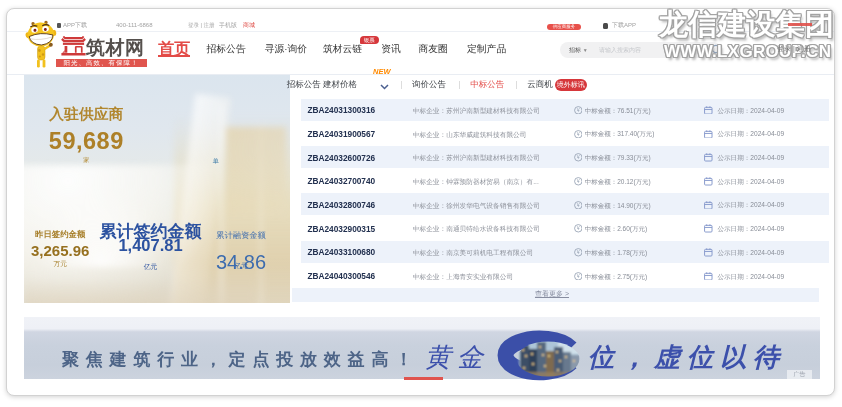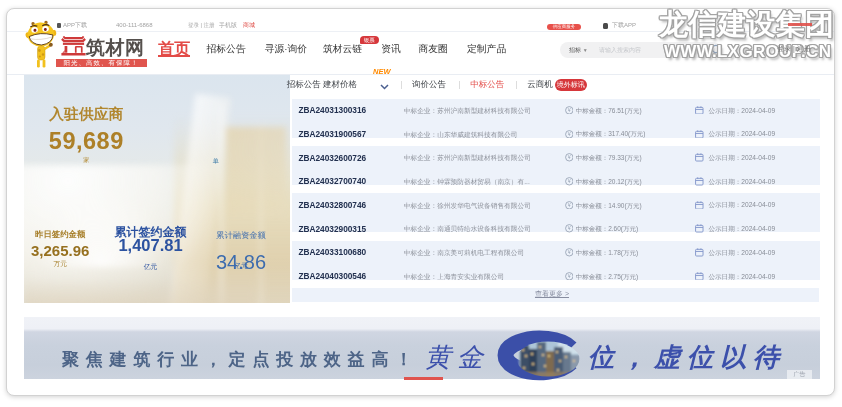--- a/index.html
+++ b/index.html
@@ -2,21 +2,21 @@
 <html><head><meta charset="utf-8">
 <style>
 *{margin:0;padding:0;box-sizing:border-box}
 html,body{width:842px;height:407px;background:#fff;font-family:"Liberation Sans",sans-serif;overflow:hidden}
 body{position:relative}
 .abs{position:absolute}
 .card{left:6px;top:8px;width:829px;height:388px;background:#fff;border:1px solid #d2d2d2;border-radius:8px;box-shadow:0 1px 5px rgba(0,0,0,.18)}
 .tb{font-size:6px;color:#a3a3a3;top:21.5px;line-height:7px}
 .red{color:#e0514b}
 .nav{font-size:9.8px;color:#333;top:42.5px;line-height:11px}
-.row{left:292px;width:527.8px;height:39px}
+.row{left:301px;width:527.8px;height:22px}
 .rowb{background:#edf2fa}
 .id{position:absolute;left:6.4px;top:7.5px;font-size:8.3px;font-weight:bold;color:#22304f;line-height:9px}
 .comp{position:absolute;left:111.8px;top:8.3px;font-size:6.7px;color:#8d919a;line-height:7px}
 .amt{position:absolute;left:283.7px;top:8.2px;font-size:6.5px;color:#888d97;line-height:7px}
 .dat{position:absolute;left:416.4px;top:8px;font-size:6.6px;color:#878c96;line-height:7px}
 .cic{position:absolute;left:272.9px;top:7.3px;width:8.6px;height:8.6px}
 .dic{position:absolute;left:403.4px;top:7.3px;width:8.6px;height:8.6px}
 .tab{top:79.5px;font-size:8.5px;color:#3f4348;line-height:9px}
 .sep{top:80.5px;width:1px;height:8px;background:#ddd}
 .wm{color:#fff;font-weight:bold;white-space:nowrap;text-shadow:-1px -1px 0 #a3a3a3,1px -1px 0 #a3a3a3,-1px 1px 0 #a3a3a3,1px 1px 0 #a3a3a3,-1.3px 0 0 #a3a3a3,1.3px 0 0 #a3a3a3,0 -1.3px 0 #a3a3a3,0 1.3px 0 #a3a3a3,2px 3px 2.5px rgba(125,125,125,.55)}
@@ -115,21 +115,21 @@
 
   </div>
 
   <div class="abs ctr" style="left:-37.7px;top:32px;width:200px;font-size:14.8px;font-weight:bold;color:#b1872f;line-height:15px">入驻供应商</div>
   <div class="abs ctr" style="left:-37.7px;top:54px;width:200px;font-size:23.5px;font-weight:bold;color:#ad8028;letter-spacing:.5px;line-height:25px">59,689</div>
   <div class="abs ctr" style="left:-37.7px;top:81.5px;width:200px;font-size:6.1px;color:#b1872f;line-height:7px">家</div>
   <div class="abs ctr" style="left:91.8px;top:82px;width:200px;font-size:6.1px;color:#3174a4;line-height:7px">单</div>
   <div class="abs ctr" style="left:-63.8px;top:155px;width:200px;font-size:8.4px;font-weight:bold;color:#a8802c;line-height:9px">昨日签约金额</div>
   <div class="abs ctr" style="left:-63.8px;top:168.5px;width:200px;font-size:15px;font-weight:bold;color:#96701f;line-height:16px">3,265.96</div>
   <div class="abs ctr" style="left:-63.8px;top:185.5px;width:200px;font-size:6.7px;color:#a8802c;line-height:7px">万元</div>
-  <div class="abs ctr" style="left:26.5px;top:151.5px;width:200px;font-size:12px;font-weight:bold;color:#2c52a0;line-height:12px">累计签约金额</div>
+  <div class="abs ctr" style="left:26.5px;top:151.5px;width:200px;font-size:17px;font-weight:bold;color:#2c52a0;line-height:12px">累计签约金额</div>
   <div class="abs ctr" style="left:26.5px;top:161px;width:200px;font-size:16.5px;font-weight:bold;color:#2c52a0;line-height:18px">1,407.81</div>
   <div class="abs ctr" style="left:26.5px;top:188px;width:200px;font-size:6.8px;color:#2c52a0;line-height:7px">亿元</div>
   <div class="abs ctr" style="left:117px;top:156px;width:200px;font-size:8.3px;font-weight:normal;color:#3d6cae;line-height:9px">累计融资金额</div>
   <div class="abs ctr" style="left:117px;top:180px;width:200px;font-size:20px;font-weight:normal;color:#3d6cae;line-height:15px">34.86</div>
   <div class="abs ctr" style="left:117px;top:187px;width:200px;font-size:6.8px;color:#3d6cae;line-height:7px">亿元</div>
 </div>
 
 <div class="abs tab" style="left:286.8px">招标公告</div>
 <div class="abs sep" style="left:333px"></div>
 <div class="abs tab" style="left:323px">建材价格</div>

